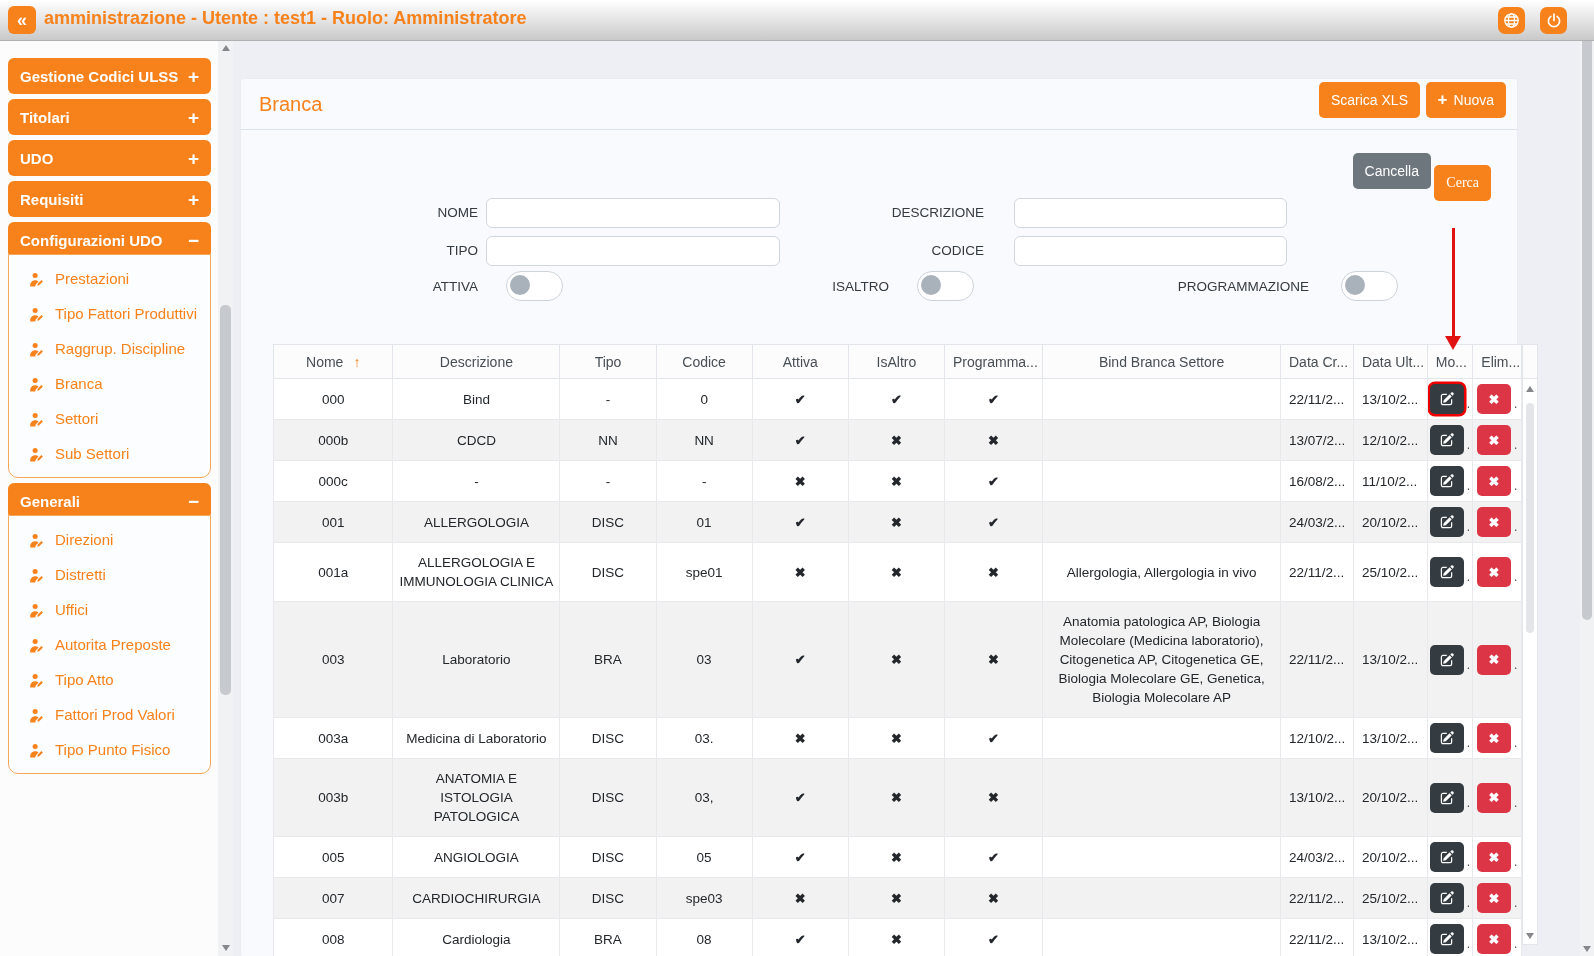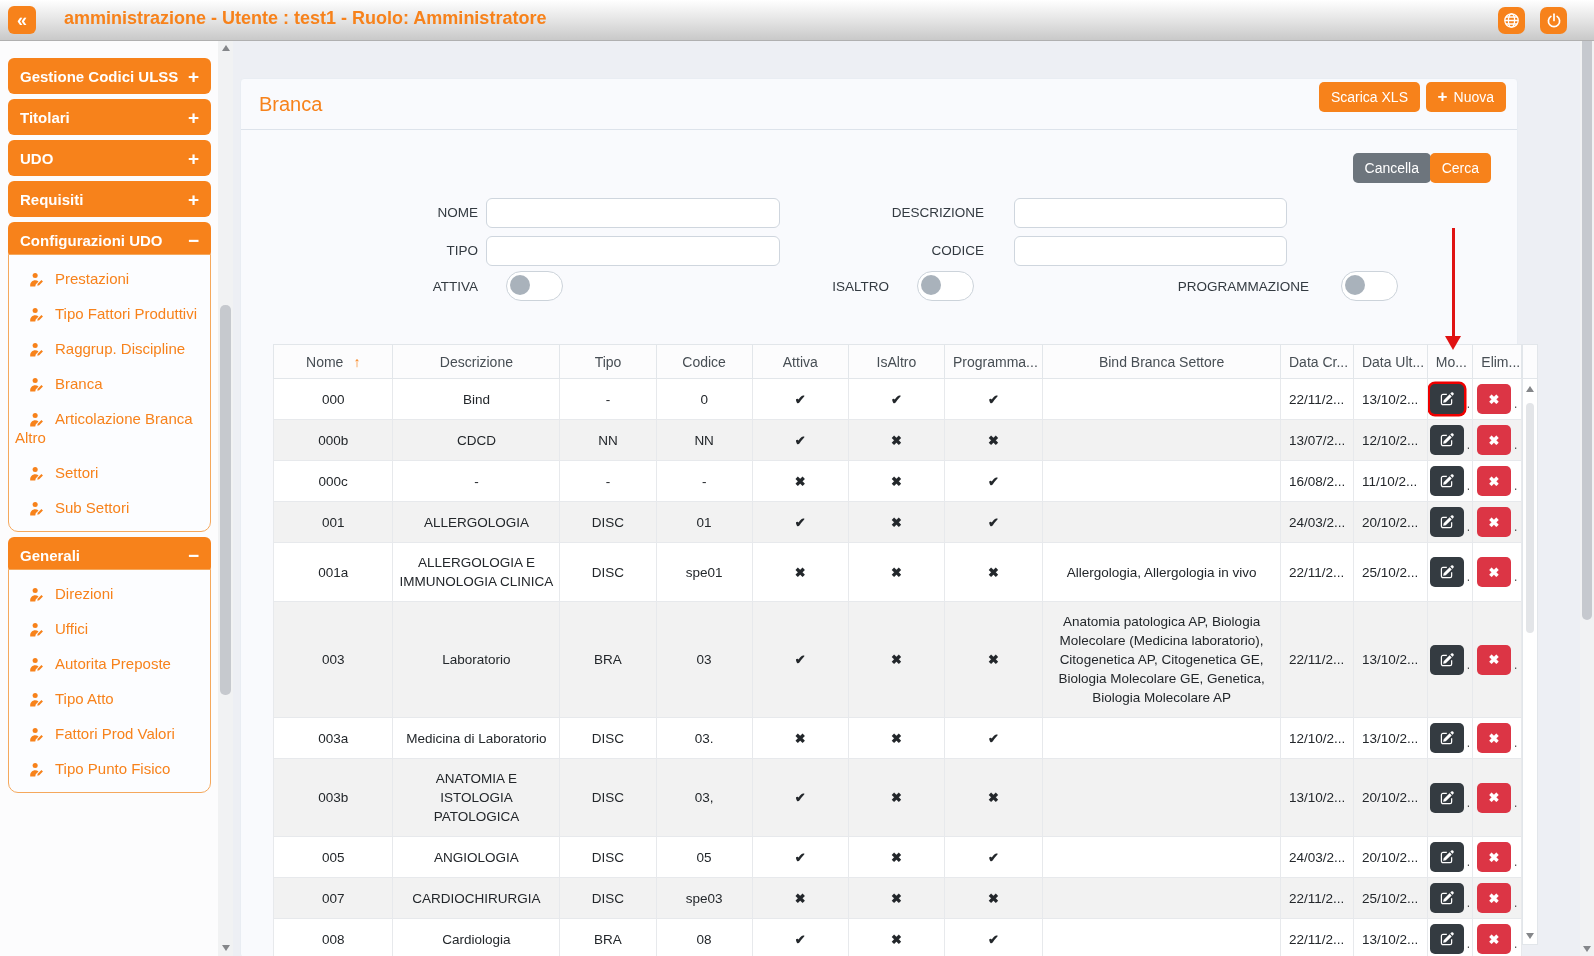--- a/index.html
+++ b/index.html
@@ -4,21 +4,21 @@
 <style>
   html,body{margin:0;padding:0;background:#d8dadd;}
   .page{position:relative;width:1594px;height:956px;overflow:hidden;background:#edeff4;
         font-family:"Liberation Sans",sans-serif;-webkit-font-smoothing:antialiased;}
 
   
   .topbar{position:absolute;top:0;left:0;right:0;height:40px;
           background:linear-gradient(#ffffff, #e2e2e2 55%, #c9c9c9);border-bottom:1px solid #b0b0b0;z-index:5;}
   .back-btn{position:absolute;left:8px;top:6px;width:28px;height:28px;background:#f7821b;color:#fff;
             border-radius:6px;font-size:18px;font-weight:bold;display:flex;align-items:center;justify-content:center;cursor:pointer;}
-  .topbar-title{position:absolute;left:44px;top:8px;font-size:18px;font-weight:bold;color:#f7821b;white-space:nowrap;margin-left:20px;}
+  .topbar-title{position:absolute;left:44px;top:8px;font-size:18px;font-weight:bold;color:#f7821b;white-space:nowrap;}
   .top-icon-btn{position:absolute;top:7px;width:27px;height:27px;border-radius:7px;background:#f7821b;
             display:flex;align-items:center;justify-content:center;cursor:pointer;}
   .top-icon-btn.globe{left:1498px;} .top-icon-btn.power{left:1540px;}
 
   
   .sidebar{position:absolute;left:0;top:40px;width:218px;bottom:0;background:#fcfcfd;padding-top:18px;overflow:hidden;}
   .sb-group{margin:0 7px 5px 8px;}
   .sb-head{height:36px;background:#f7821b;border-radius:6px;color:#fff;font-weight:bold;font-size:15px;
            display:flex;align-items:center;justify-content:space-between;padding:0 12px;cursor:pointer;}
   .sb-state{font-size:19px;font-weight:bold;line-height:1;}
@@ -35,27 +35,27 @@
   .tri-down{position:absolute;left:50%;transform:translateX(-50%);width:0;height:0;
           border-left:4px solid transparent;border-right:4px solid transparent;border-top:6px solid #85878a;}
   .thumb{position:absolute;left:2px;right:2px;background:#c6c9ce;border-radius:5px;}
 
   
   .card{position:absolute;left:240px;top:78px;width:1276px;height:878px;background:#f9fafd;
         border:1px solid #e9edf3;border-radius:4px;}
   .card-title{position:absolute;left:18px;top:14px;font-size:20px;color:#f7821b;}
   .divider{position:absolute;left:0;right:0;top:50px;border-top:1px solid #dde3eb;}
   .btn{display:inline-flex;align-items:center;justify-content:center;border:none;border-radius:5px;color:#fff;
-       font-size:14px;font-family:inherit;padding:0 12px;height:30px;cursor:pointer;white-space:nowrap;}
+       font-size:14px;font-family:inherit;padding:0 12px;height:36px;cursor:pointer;white-space:nowrap;}
   .btn-orange{background:#f7821b;} .btn-gray{background:#6d757d;}
   .btn .plus{font-size:17px;font-weight:bold;margin-right:6px;}
   .btn-scarica{position:absolute;top:3px;right:97px;}
   .btn-nuova{position:absolute;top:3px;right:11px;}
   .btn-cancella{position:absolute;top:74px;right:86px;}
-  .btn-cerca{position:absolute;top:74px;right:26px;}
+  .btn-cerca{position:absolute;top:86px;right:26px;font-family:Liberation Serif, serif;}
 
   
   .f-label{position:absolute;width:237px;text-align:right;font-size:13.5px;color:#333a41;height:30px;line-height:30px;}
   .f-input{position:absolute;height:30px;background:#fff;border:1px solid #cfd6de;border-radius:6px;
            font-family:inherit;font-size:14px;padding:0 8px;box-sizing:border-box;}
   .toggle{position:absolute;width:55px;height:28px;background:#fff;border:1px solid #ccd3da;border-radius:15px;cursor:pointer;}
   .knob{position:absolute;left:3px;top:3px;width:20px;height:20px;border-radius:50%;background:#a9b2bb;}
 
   
   table.grid{position:absolute;left:32px;top:265px;width:1249px;border-collapse:collapse;table-layout:fixed;background:#fff;}
@@ -158,44 +158,44 @@
             </svg><span>Raggrup. Discipline</span></div>
           <div class="sb-item"><svg width="17" height="15" viewBox="0 0 18 16" fill="#f7821b">
               <circle cx="6.5" cy="3.8" r="2.7"></circle>
               <path d="M1.2 14.2c0-3 2.4-5.4 5.3-5.4 1.4 0 2.6.5 3.6 1.4l-3 3-.5 2.2H1.2v-1.2z"></path>
               <path d="M8.8 14.6l.4-2 4-4 1.6 1.6-4 4-2 .4z"></path>
             </svg><span>Branca</span></div>
           <div class="sb-item"><svg width="17" height="15" viewBox="0 0 18 16" fill="#f7821b">
               <circle cx="6.5" cy="3.8" r="2.7"></circle>
               <path d="M1.2 14.2c0-3 2.4-5.4 5.3-5.4 1.4 0 2.6.5 3.6 1.4l-3 3-.5 2.2H1.2v-1.2z"></path>
               <path d="M8.8 14.6l.4-2 4-4 1.6 1.6-4 4-2 .4z"></path>
-            </svg><span>Articolazione Branca Altro</span></div>
-          <div class="sb-item"><svg width="17" height="15" viewBox="0 0 18 16" fill="#f7821b">
-              <circle cx="6.5" cy="3.8" r="2.7"></circle>
-              <path d="M1.2 14.2c0-3 2.4-5.4 5.3-5.4 1.4 0 2.6.5 3.6 1.4l-3 3-.5 2.2H1.2v-1.2z"></path>
-              <path d="M8.8 14.6l.4-2 4-4 1.6 1.6-4 4-2 .4z"></path>
             </svg><span>Settori</span></div>
           <div class="sb-item"><svg width="17" height="15" viewBox="0 0 18 16" fill="#f7821b">
               <circle cx="6.5" cy="3.8" r="2.7"></circle>
               <path d="M1.2 14.2c0-3 2.4-5.4 5.3-5.4 1.4 0 2.6.5 3.6 1.4l-3 3-.5 2.2H1.2v-1.2z"></path>
               <path d="M8.8 14.6l.4-2 4-4 1.6 1.6-4 4-2 .4z"></path>
             </svg><span>Sub Settori</span></div>
         </div>
       </div>
       <div class="sb-group">
         <div class="sb-head">
           <span>Generali</span>
           <span class="sb-state">−</span>
         </div>
         <div class="sb-panel">
           <div class="sb-item"><svg width="17" height="15" viewBox="0 0 18 16" fill="#f7821b">
               <circle cx="6.5" cy="3.8" r="2.7"></circle>
               <path d="M1.2 14.2c0-3 2.4-5.4 5.3-5.4 1.4 0 2.6.5 3.6 1.4l-3 3-.5 2.2H1.2v-1.2z"></path>
               <path d="M8.8 14.6l.4-2 4-4 1.6 1.6-4 4-2 .4z"></path>
             </svg><span>Direzioni</span></div>
+          <div class="sb-item"><svg width="17" height="15" viewBox="0 0 18 16" fill="#f7821b">
+              <circle cx="6.5" cy="3.8" r="2.7"></circle>
+              <path d="M1.2 14.2c0-3 2.4-5.4 5.3-5.4 1.4 0 2.6.5 3.6 1.4l-3 3-.5 2.2H1.2v-1.2z"></path>
+              <path d="M8.8 14.6l.4-2 4-4 1.6 1.6-4 4-2 .4z"></path>
+            </svg><span>Distretti</span></div>
           <div class="sb-item"><svg width="17" height="15" viewBox="0 0 18 16" fill="#f7821b">
               <circle cx="6.5" cy="3.8" r="2.7"></circle>
               <path d="M1.2 14.2c0-3 2.4-5.4 5.3-5.4 1.4 0 2.6.5 3.6 1.4l-3 3-.5 2.2H1.2v-1.2z"></path>
               <path d="M8.8 14.6l.4-2 4-4 1.6 1.6-4 4-2 .4z"></path>
             </svg><span>Uffici</span></div>
           <div class="sb-item"><svg width="17" height="15" viewBox="0 0 18 16" fill="#f7821b">
               <circle cx="6.5" cy="3.8" r="2.7"></circle>
               <path d="M1.2 14.2c0-3 2.4-5.4 5.3-5.4 1.4 0 2.6.5 3.6 1.4l-3 3-.5 2.2H1.2v-1.2z"></path>
               <path d="M8.8 14.6l.4-2 4-4 1.6 1.6-4 4-2 .4z"></path>
             </svg><span>Autorita Preposte</span></div>

